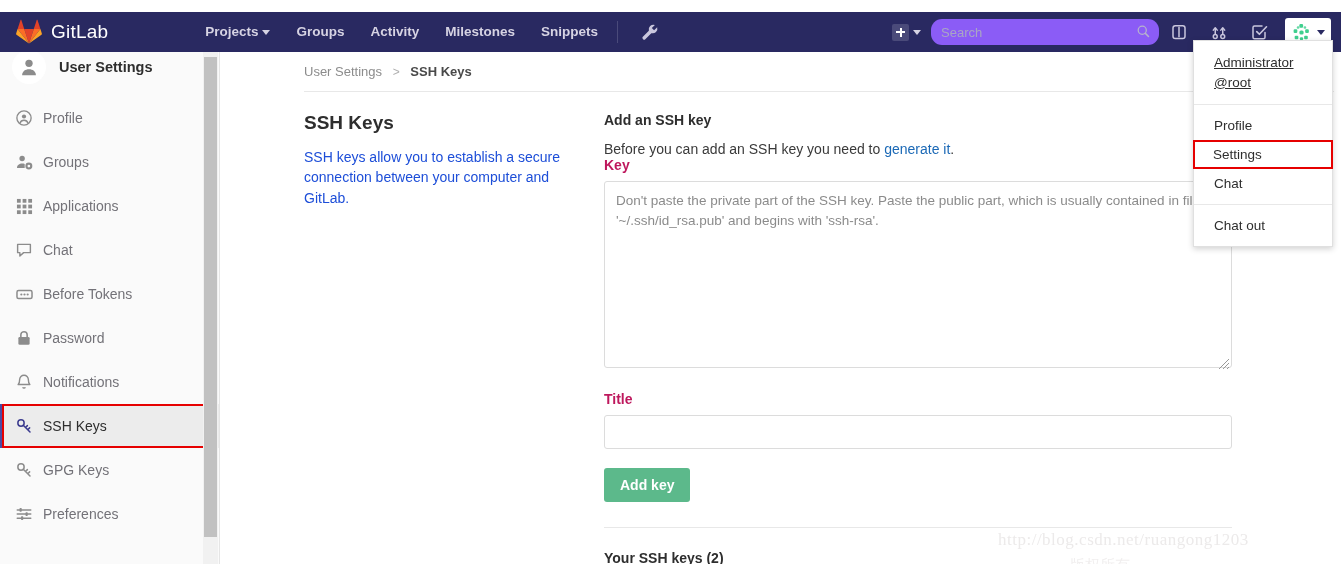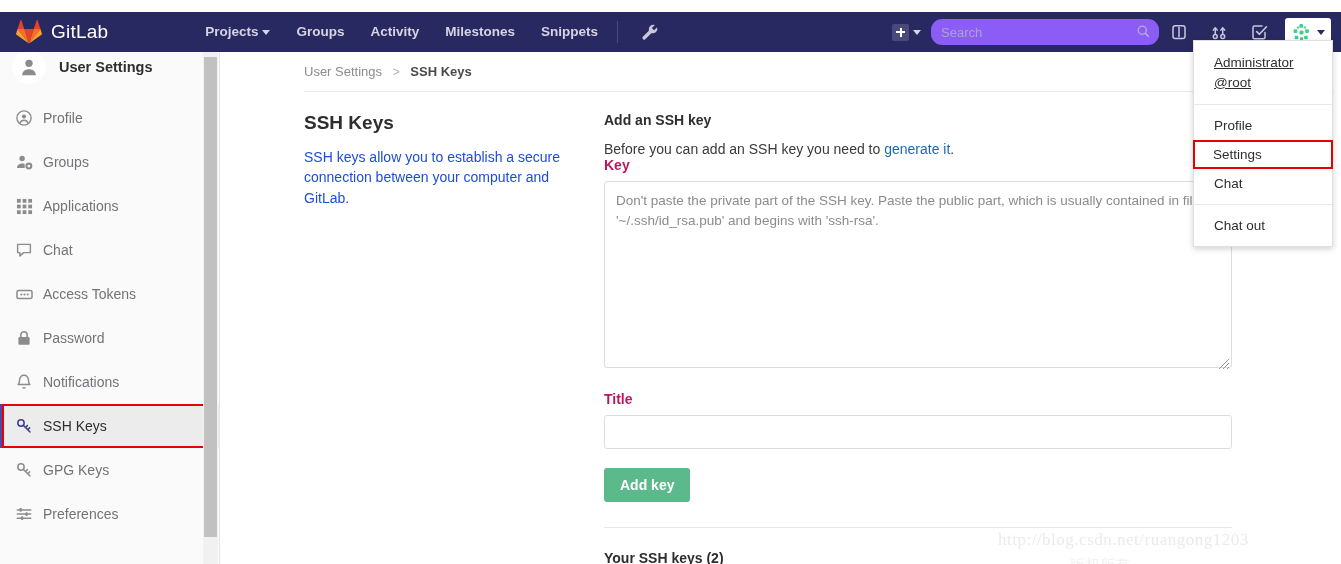--- a/index.html
+++ b/index.html
@@ -433,21 +433,21 @@
         <span class="sb-ico">
           <svg width="19" height="19" viewBox="0 0 24 24">
             <rect x="2.5" y="7" width="19" height="10" rx="2" fill="none" stroke="#8c8c8c" stroke-width="1.9"></rect>
             <g fill="#8c8c8c">
                 <circle cx="8" cy="12" r="1.4"></circle>
                 <circle cx="12" cy="12" r="1.4"></circle>
                 <circle cx="16" cy="12" r="1.4"></circle>
               </g>
           </svg>
         </span>
-        <span>Access Tokens</span>
+        <span>Before Tokens</span>
       </div>
 
 
       <div class="sb-item">
         <span class="sb-ico">
           <svg width="18" height="18" viewBox="0 0 24 24">
             <rect x="4.5" y="10.5" width="15" height="10.5" rx="1.8" fill="#8c8c8c"></rect>
             <path d="M7.8 10.5V7.8a4.2 4.2 0 0 1 8.4 0v2.7" fill="none" stroke="#8c8c8c" stroke-width="2.1"></path>
           </svg>
         </span>

